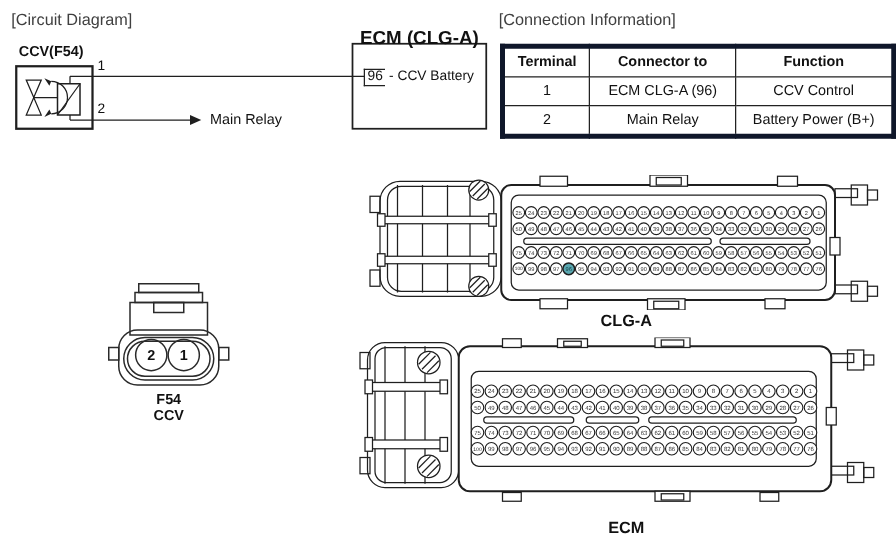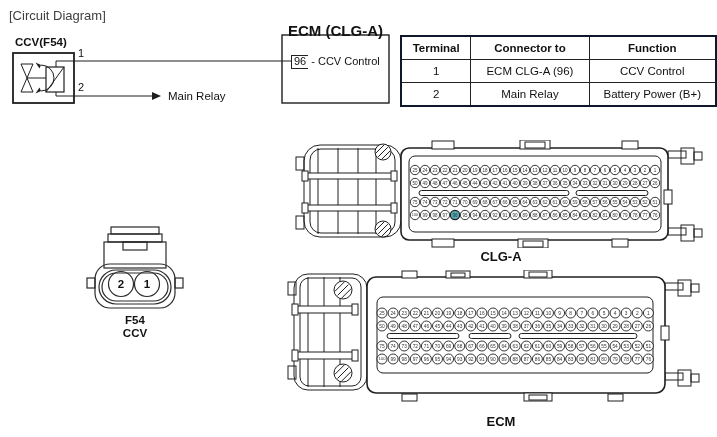--- a/index.html
+++ b/index.html
@@ -6,36 +6,37 @@
   .canvas{position:relative;width:717px;height:437px;background:#fff;overflow:hidden;
           font-family:"Liberation Sans",sans-serif;color:#111;}
   .abs{position:absolute;}
   .sec-title{font-size:13px;color:#404040;white-space:nowrap;}
   .blabel{font-weight:bold;font-size:11.5px;white-space:nowrap;}
   .slabel{font-size:11px;white-space:nowrap;}
   .ctr{text-align:center;}
   svg{display:block;}
   svg text{font-family:"Liberation Sans",sans-serif;}
   #conn-table{position:absolute;left:400px;top:35px;border-collapse:collapse;
-              border:2px solid #0f172a;background:#fff;}
+              border:4px solid #0f172a;background:#fff;}
   #conn-table th,#conn-table td{border:1px solid #222;font-size:11.5px;text-align:center;
               padding:0 4px;height:22px;white-space:nowrap;}
   #conn-table th{font-weight:bold;}
   .col-terminal{width:62px;} .col-connected{width:112px;} .col-function{width:120px;}
   .pin-bracket{display:inline-block;border:1px solid #222;border-right:0;
                padding:0 2px 1px 2px;line-height:11px;}
   .pin-func{margin-left:3px;}
   .conn-label{font-weight:bold;font-size:13px;}
 </style>
 </head>
 <body>
 
 <div class="canvas">
 
   <div class="abs sec-title" style="left:9px;top:8px;">[Circuit Diagram]</div>
+  <div class="abs sec-title" style="left:399px;top:8px;">[Connection Information]</div>
 
   <svg class="abs" style="left:0;top:0;" width="400" height="115" viewBox="0 0 400 115">
     <g stroke="#1f1f1f" fill="none" stroke-width="1">
       <rect x="13" y="53" width="61" height="50" stroke-width="1.8"></rect>
       <polygon points="21,64 33,64 27,78"></polygon>
       <polygon points="21,92 33,92 27,78"></polygon>
       <line x1="27" y1="78" x2="46" y2="78"></line>
       <path d="M 41,65 A 11 11 0 0 1 41,91"></path>
       <polygon points="41,65 35.5,62.5 39.5,68.5" fill="#1f1f1f" stroke="none"></polygon>
       <polygon points="41,91 35.5,93.5 39.5,87.5" fill="#1f1f1f" stroke="none"></polygon>
@@ -49,21 +50,21 @@
       <rect x="282" y="35" width="107" height="68" stroke-width="1.4"></rect>
     </g>
   </svg>
 
   <div class="abs blabel" style="left:15px;top:36px;">CCV(F54)</div>
   <div class="abs slabel" style="left:78px;top:47px;">1</div>
   <div class="abs slabel" style="left:78px;top:81px;">2</div>
   <div class="abs slabel" style="left:168px;top:90px;font-size:11.5px;">Main Relay</div>
   <div class="abs blabel ctr" style="left:282px;top:22px;width:107px;font-size:15px;">ECM (CLG-A)</div>
   <div class="abs slabel" style="left:291px;top:55px;">
-    <span class="pin-bracket">96</span><span class="pin-func">- CCV Control</span>
+    <span class="pin-bracket">96</span><span class="pin-func">- CCV Battery</span>
   </div>
 
   <table id="conn-table">
     <tbody>
         <tr>
       <th class="col-terminal">Terminal</th>
       <th class="col-connected">Connector to</th>
       <th class="col-function">Function</th>
     </tr>
     <tr>

